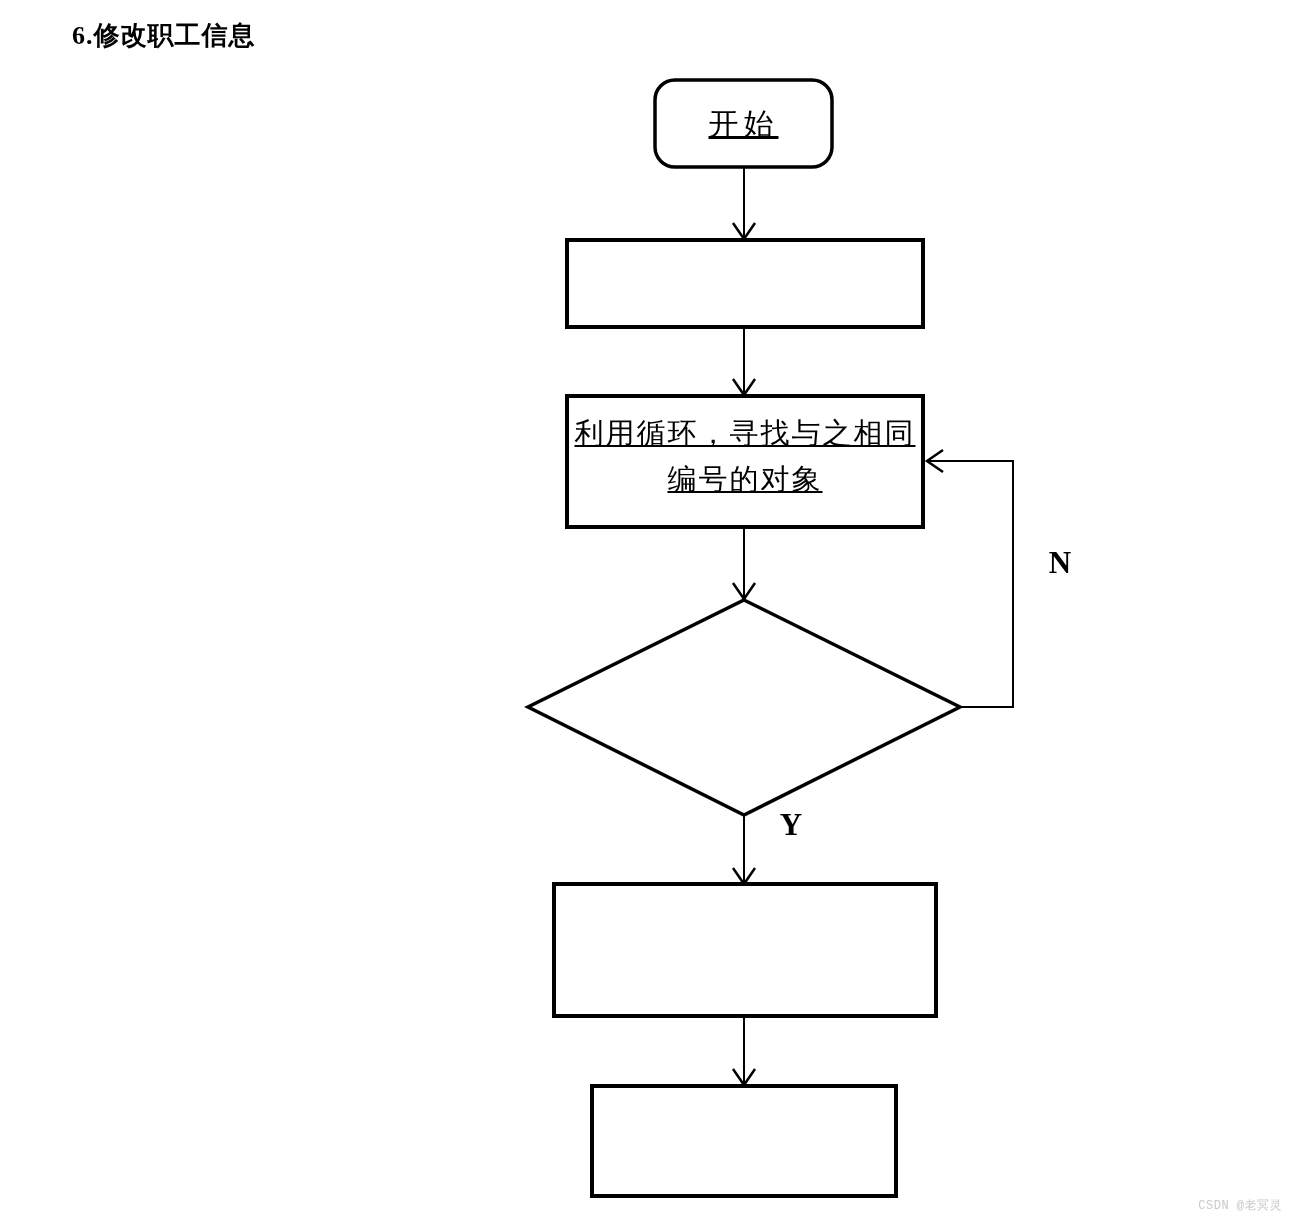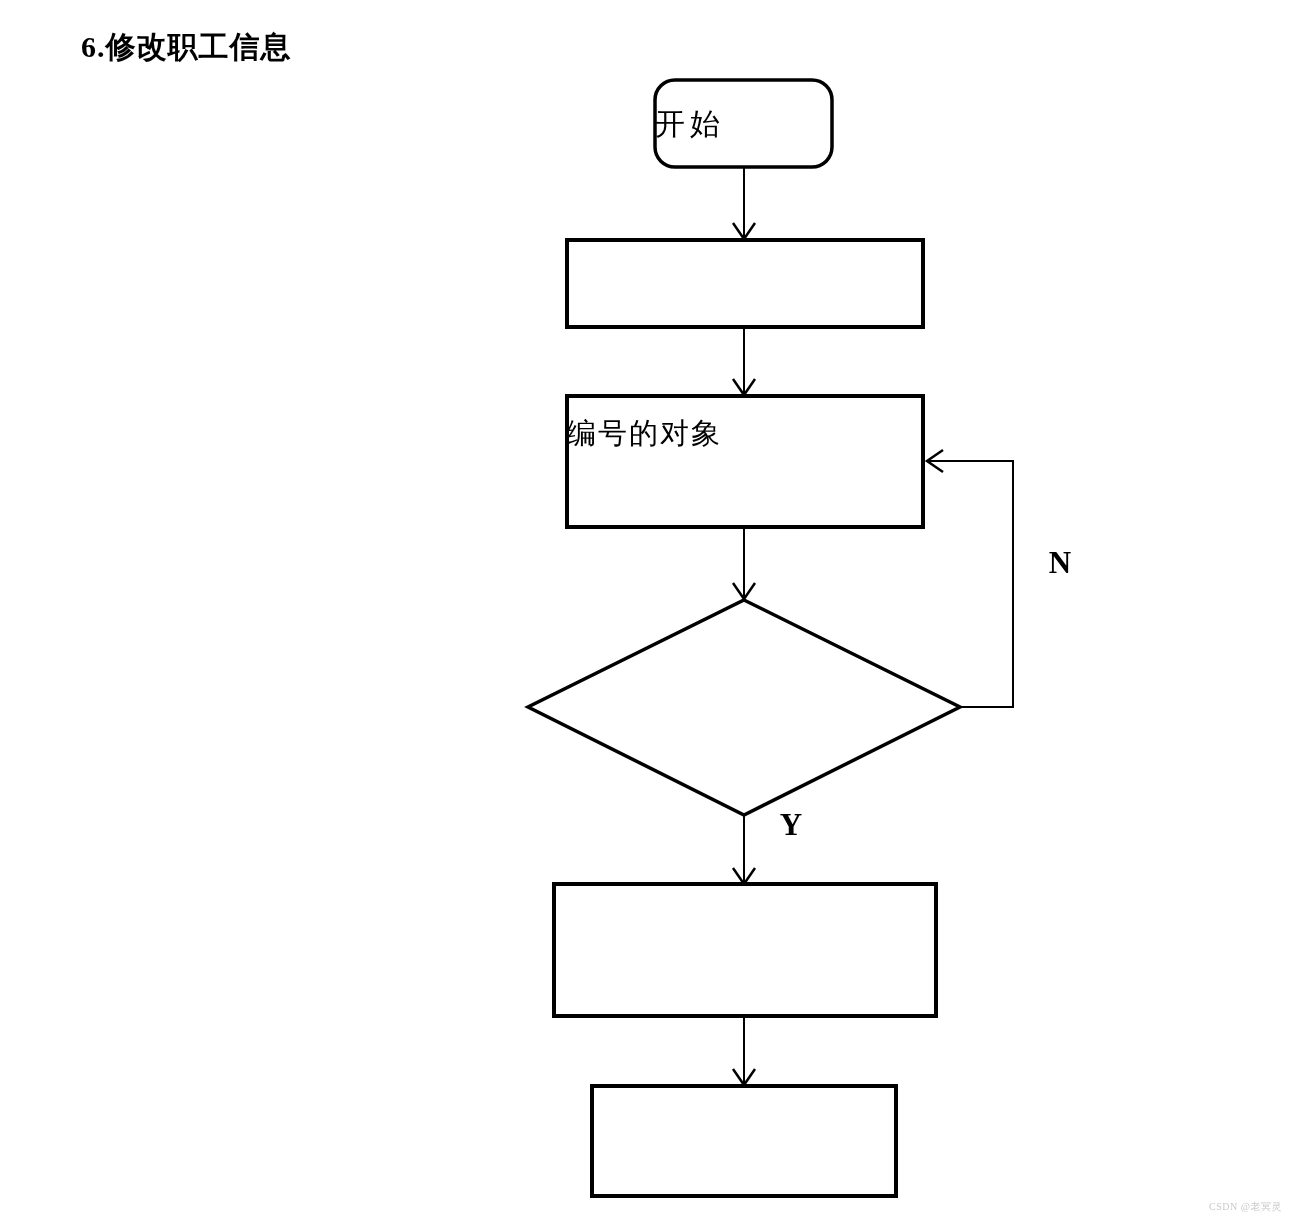--- a/index.html
+++ b/index.html
@@ -13,37 +13,39 @@
     height: 1224px;
     background: #ffffff;
     overflow: hidden;
     font-family: "Liberation Serif", "DejaVu Serif", serif;
     color: #000000;
   }
   .page-title {
     position: absolute;
     left: 72px;
     top: 18px;
-    font-size: 30px;
+    font-size: 26px;
     font-weight: bold;
     letter-spacing: 1px;
-    margin: 9px;
+    margin: 0;
   }
   svg.shapes {
     position: absolute;
     left: 0;
     top: 0;
     width: 1297px;
     height: 1224px;
   }
   .node-label {
     position: absolute;
+    text-align: center;
     font-size: 29px;
     letter-spacing: 3px;
     white-space: nowrap;
+    text-decoration: underline;
   }
   .lbl-start   { left: 655px; top: 80px;  width: 177px; line-height: 87px;  font-size: 30px; letter-spacing: 5px; }
   .lbl-input   { left: 567px; top: 240px; width: 356px; line-height: 87px;  letter-spacing: 4px; }
   .lbl-loop    { left: 567px; top: 396px; width: 356px; padding-top: 14px; line-height: 46px; letter-spacing: 2px; }
   .lbl-match   { left: 528px; top: 662px; width: 432px; line-height: 44px;  font-size: 28px; letter-spacing: 4px; }
   .lbl-edit    { left: 554px; top: 884px; width: 382px; line-height: 132px; letter-spacing: 2px; }
   .lbl-end     { left: 592px; top: 1086px;width: 304px; line-height: 110px; letter-spacing: 5px; }
   .branch-label {
     position: absolute;
     width: 60px;
@@ -51,22 +53,22 @@
     font-size: 31px;
     font-weight: bold;
     line-height: 40px;
   }
   .lbl-n { left: 1030px; top: 543px; }
   .lbl-y { left: 761px;  top: 805px; }
   .watermark {
     position: absolute;
     right: 15px;
     bottom: 10px;
-    font-family: Liberation Serif, serif;
-    font-size: 10px;
+    font-family: Liberation Mono, monospace;
+    font-size: 12px;
     color: #c9c9c9;
     letter-spacing: 0.5px;
   }
 </style>
 </head>
 <body>
 
 <div class="canvas">
 
   <h1 class="page-title">6.修改职工信息</h1>
@@ -101,20 +103,21 @@
     <line x1="744" y1="1016" x2="744" y2="1084" stroke="#000000" stroke-width="2"></line>
     <polyline points="733,1069 744,1085 755,1069" fill="none" stroke="#000000" stroke-width="2.5"></polyline>
 
     <rect x="592" y="1086" width="304" height="110" fill="none" stroke="#000000" stroke-width="4"></rect>
   </svg>
 
   <div class="node-label lbl-start">开始</div>
 
 
   <div class="node-label lbl-loop">
+    <div>利用循环，寻找与之相同</div>
     <div>编号的对象</div>
   </div>
 
   <div class="node-label lbl-match">
   </div>
 
 
 
   <div class="branch-label lbl-n">N</div>
   <div class="branch-label lbl-y">Y</div>

